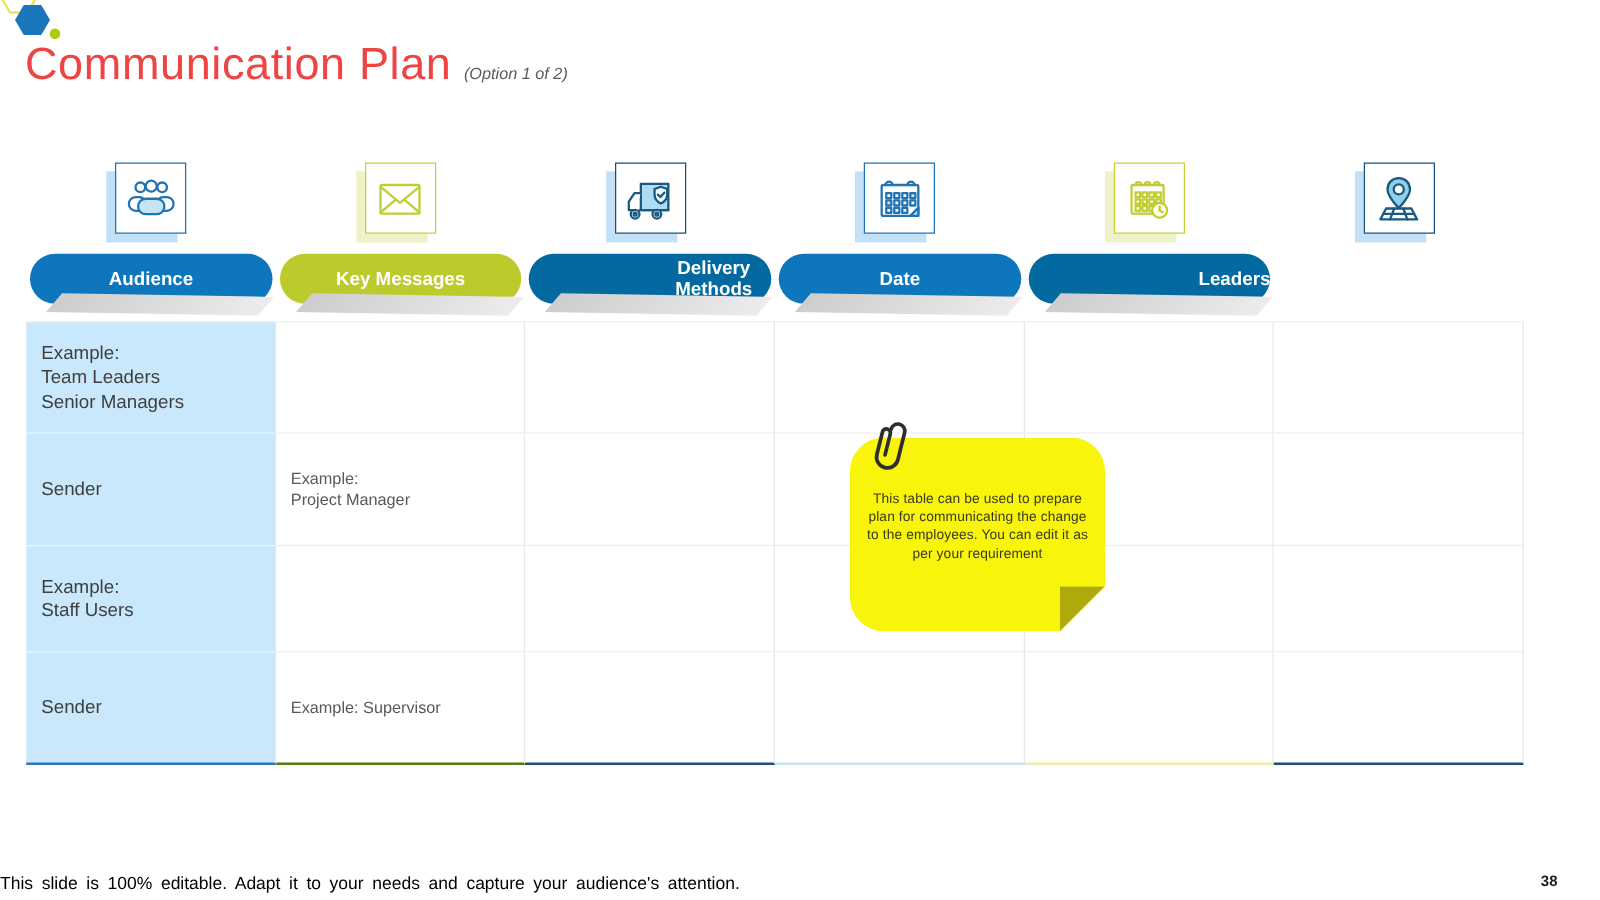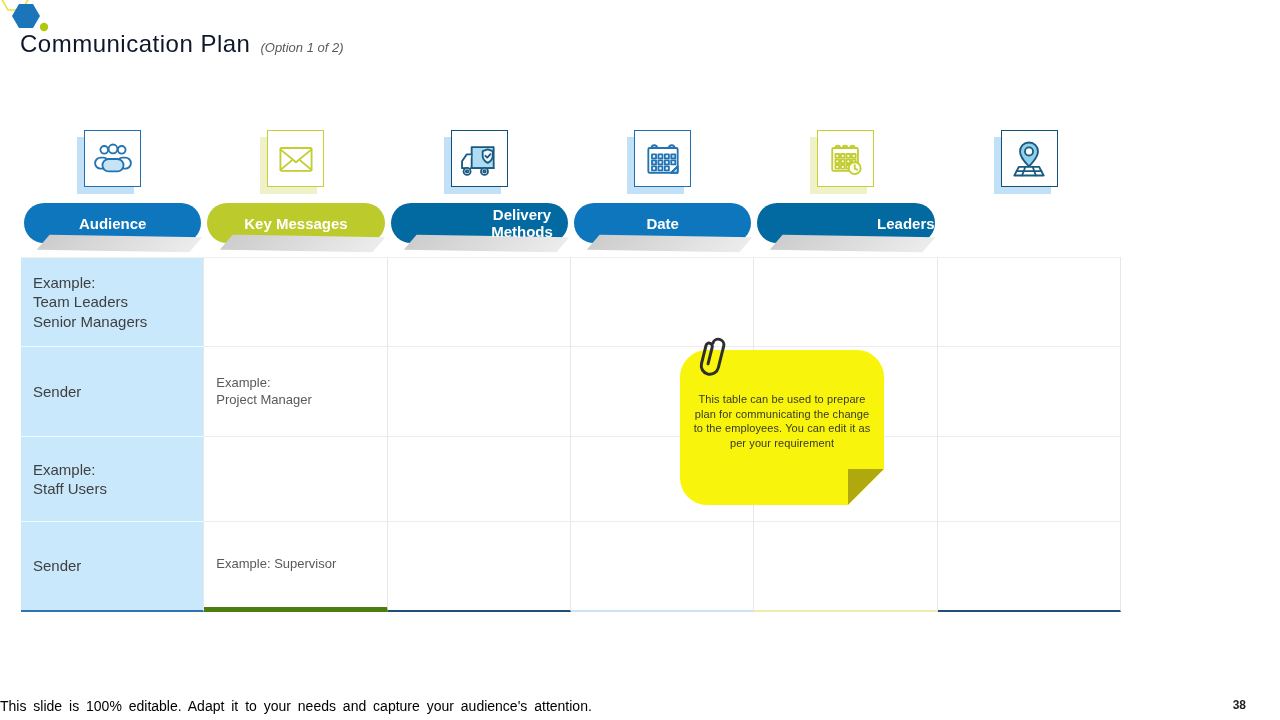--- a/index.html
+++ b/index.html
@@ -5,24 +5,24 @@
   * { margin:0; padding:0; box-sizing:border-box; }
   html,body { background:#888; }
   .slide {
     position:relative; width:1280px; height:720px; background:#ffffff;
     font-family:"Liberation Sans", sans-serif; overflow:hidden; margin:0 auto;
   }
   
   .logo { position:absolute; left:0; top:-8px; }
   
   .title-row { position:absolute; left:20px; top:30px; white-space:nowrap; }
-  .title { font-size:24px; color:#0f172a; letter-spacing:.5px; }
+  .title { font-size:36px; color:#ef4444; letter-spacing:.5px; }
   .subtitle { font-size:13px; font-style:italic; color:#5a5a5a; margin-left:10px; }
   
-  .band { position:absolute; left:21px; top:130px; width:1100px; }
+  .band { position:absolute; left:21px; top:130px; width:1198px; }
   .icons-row, .pills-row, .tbl { display:grid; grid-template-columns:repeat(6,1fr); }
   .icon-cell { height:58px; display:flex; justify-content:center; }
   .icon-box {
     width:57px; height:57px; background:#fff; display:flex;
     align-items:center; justify-content:center;
   }
   .icon-box.b { border:1.5px solid #1f6fb5; box-shadow:-7px 7px 0 #c3e1f6; }
   .icon-box.g { border:1.5px solid #c6d035; box-shadow:-7px 7px 0 #eff2c8; }
   .icon-box.t { border:1.5px solid #14517a; box-shadow:-7px 7px 0 #c3e1f6; }
   
@@ -49,21 +49,21 @@
     background:#fff; border-right:1px solid #e7e7e7; border-bottom:1px solid #ececec;
     display:flex; align-items:center; padding:8px 12px;
     font-size:13px; color:#595959; white-space:pre-line; line-height:1.25;
   }
   .cell.first-col {
     background:#c9e8fb; color:#3f3f3f; font-size:15px; line-height:1.28;
     border-bottom:1px solid #eef8ff;
   }
   .cell.r0 { border-top:1px solid #efefef; }
   .cell.last.c0 { border-bottom:2px solid #2e74b5; }
-  .cell.last.c1 { border-bottom:5px solid #4d7c0f; }
+  .cell.last.c1 { border-bottom:2px solid #4d7c0f; }
   .cell.last.c2 { border-bottom:2px solid #1f4e79; }
   .cell.last.c3 { border-bottom:2px solid #c9e2f4; }
   .cell.last.c4 { border-bottom:2px solid #edebae; }
   .cell.last.c5 { border-bottom:2px solid #1f4e79; }
   
   .sticky-note {
     position:absolute; left:680px; top:350px; width:204px; height:155px;
     background:#f8f40c;
     clip-path:polygon(0 0,100% 0,100% calc(100% - 36px),calc(100% - 36px) 100%,0 100%);
     border-radius:27px;

